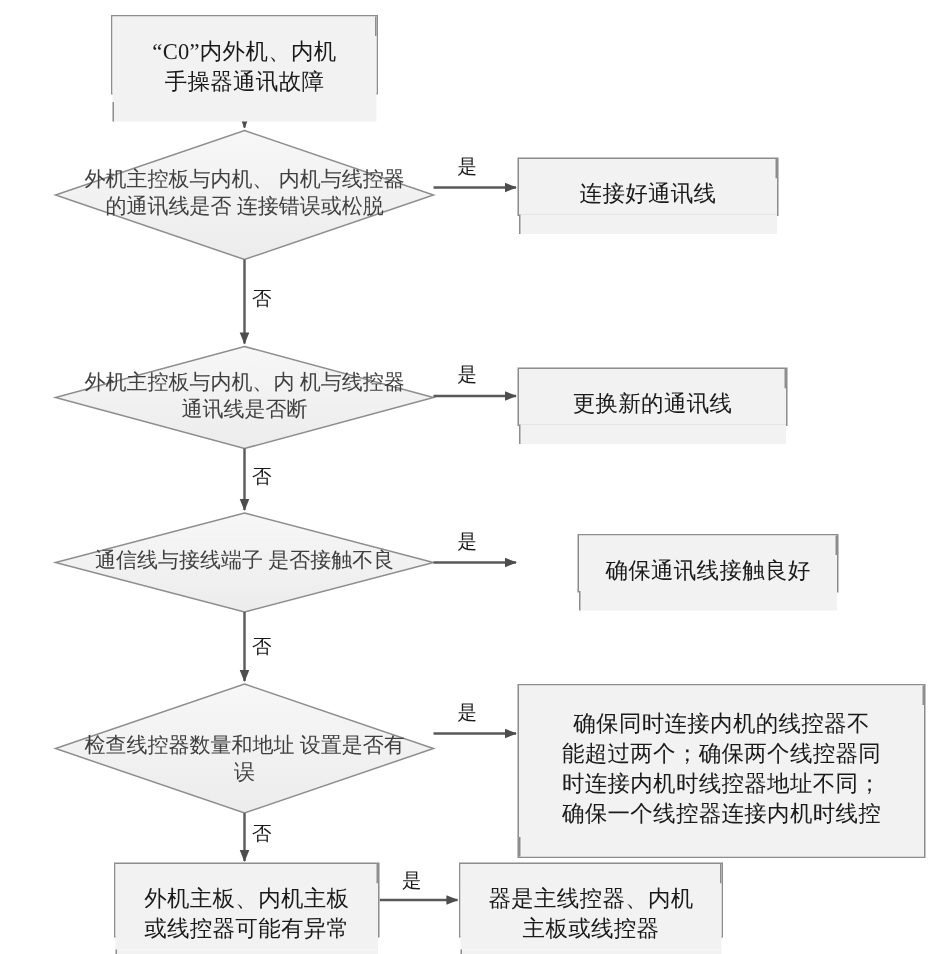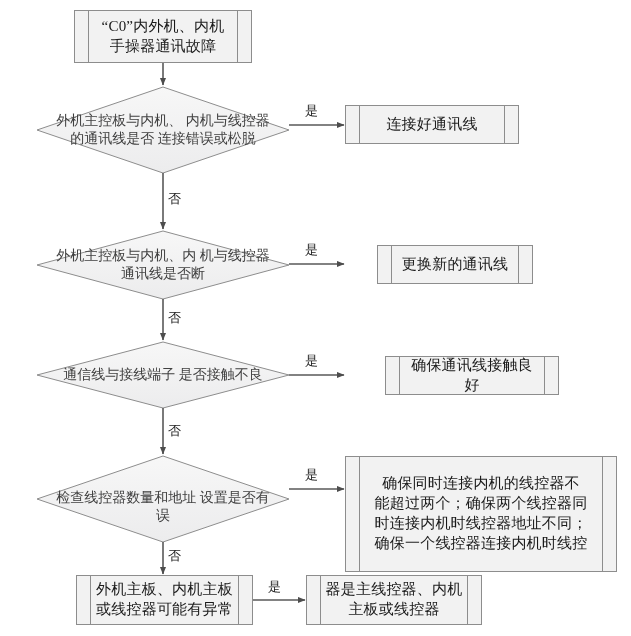--- a/index.html
+++ b/index.html
@@ -25,20 +25,21 @@
 
   
   .pbox {
     position: absolute;
     box-sizing: border-box;
     border: 1px solid #8d8d8d;
     background: #f2f2f2;
     display: flex;
     align-items: stretch;
     box-shadow: 0 0 0 0 transparent;
+    flex-direction: column;
   }
   .pbox .band {
     flex: 0 0 13px;
     border-right: 1px solid #8d8d8d;
     background: #f2f2f2;
   }
   .pbox .band.right {
     border-right: none;
     border-left: 1px solid #8d8d8d;
   }
@@ -172,21 +173,21 @@
   </div>
 
   <div class="pbox" style="left:345px; top:105px; width:174px; height:39px;">
     <div class="band"></div>
     <div class="core">
       <span>连接好通讯线</span>
     </div>
     <div class="band right"></div>
   </div>
 
-  <div class="pbox" style="left:345px; top:245px; width:156px; height:39px;margin-left:32px;">
+  <div class="pbox" style="left:345px; top:245px; width:180px; height:39px;">
     <div class="band"></div>
     <div class="core">
       <span>更换新的通讯线</span>
     </div>
     <div class="band right"></div>
   </div>
 
   <div class="pbox" style="left:345px; top:356px; width:174px; height:39px;margin-left:40px;">
     <div class="band"></div>
     <div class="core">

